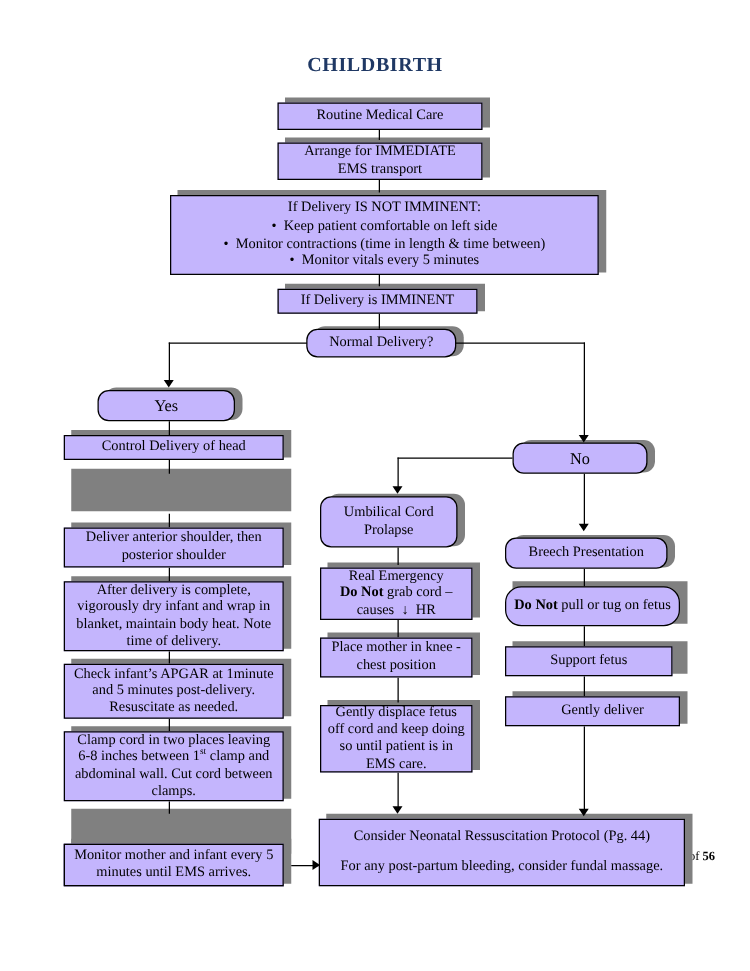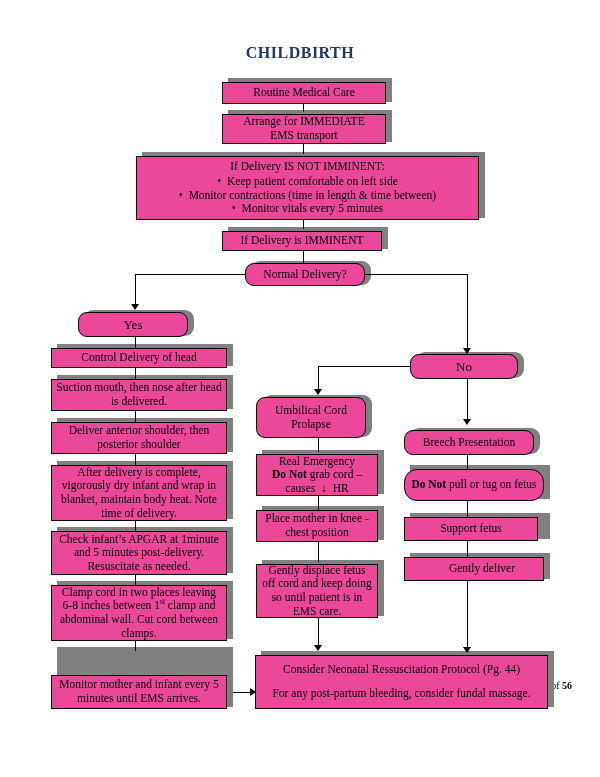--- a/index.html
+++ b/index.html
@@ -29,21 +29,21 @@
     font-size: 16px;
     font-weight: bold;
     letter-spacing: 0.5px;
     color: #1f3864;
   }
 
   
   .node {
     position: absolute;
     box-sizing: border-box;
-    background: #ec4899;
+    background: #c4b5fd;
     border: 1.3px solid #000000;
     display: flex;
     align-items: center;
     justify-content: center;
     text-align: center;
     font-size: 11.5px;
     line-height: 1.18;
     padding: 2px 4px;
     z-index: 3;
   }
@@ -184,21 +184,20 @@
   <div class="node rounded" style="left:78px; top:312px; width:110px; height:25px; font-size:13px;">Yes</div>
 
   <div class="vline" style="left:135px; top:337px; height:11px;"></div>
 
   <div class="shadow" style="left:57px; top:344px; width:176px; height:22px;"></div>
   <div class="node" style="left:51px; top:348px; width:176px; height:20px;">Control Delivery of head</div>
 
   <div class="vline" style="left:135px; top:368px; height:11px;"></div>
 
   <div class="shadow" style="left:57px; top:375px; width:176px; height:34px;"></div>
-  <div class="node" style="left:51px; top:379px; width:176px; height:32px;">Suction mouth, then nose after head is delivered.</div>
 
   <div class="vline" style="left:135px; top:411px; height:11px;"></div>
 
   <div class="shadow" style="left:57px; top:418px; width:176px; height:34px;"></div>
   <div class="node" style="left:51px; top:422px; width:176px; height:32px;">Deliver anterior shoulder, then posterior shoulder</div>
 
   <div class="vline" style="left:135px; top:454px; height:11px;"></div>
 
   <div class="shadow" style="left:57px; top:461px; width:176px; height:58px;"></div>
   <div class="node" style="left:51px; top:465px; width:176px; height:56px;">After delivery is complete, vigorously dry infant and wrap in blanket, maintain body heat. Note time of delivery.</div>

